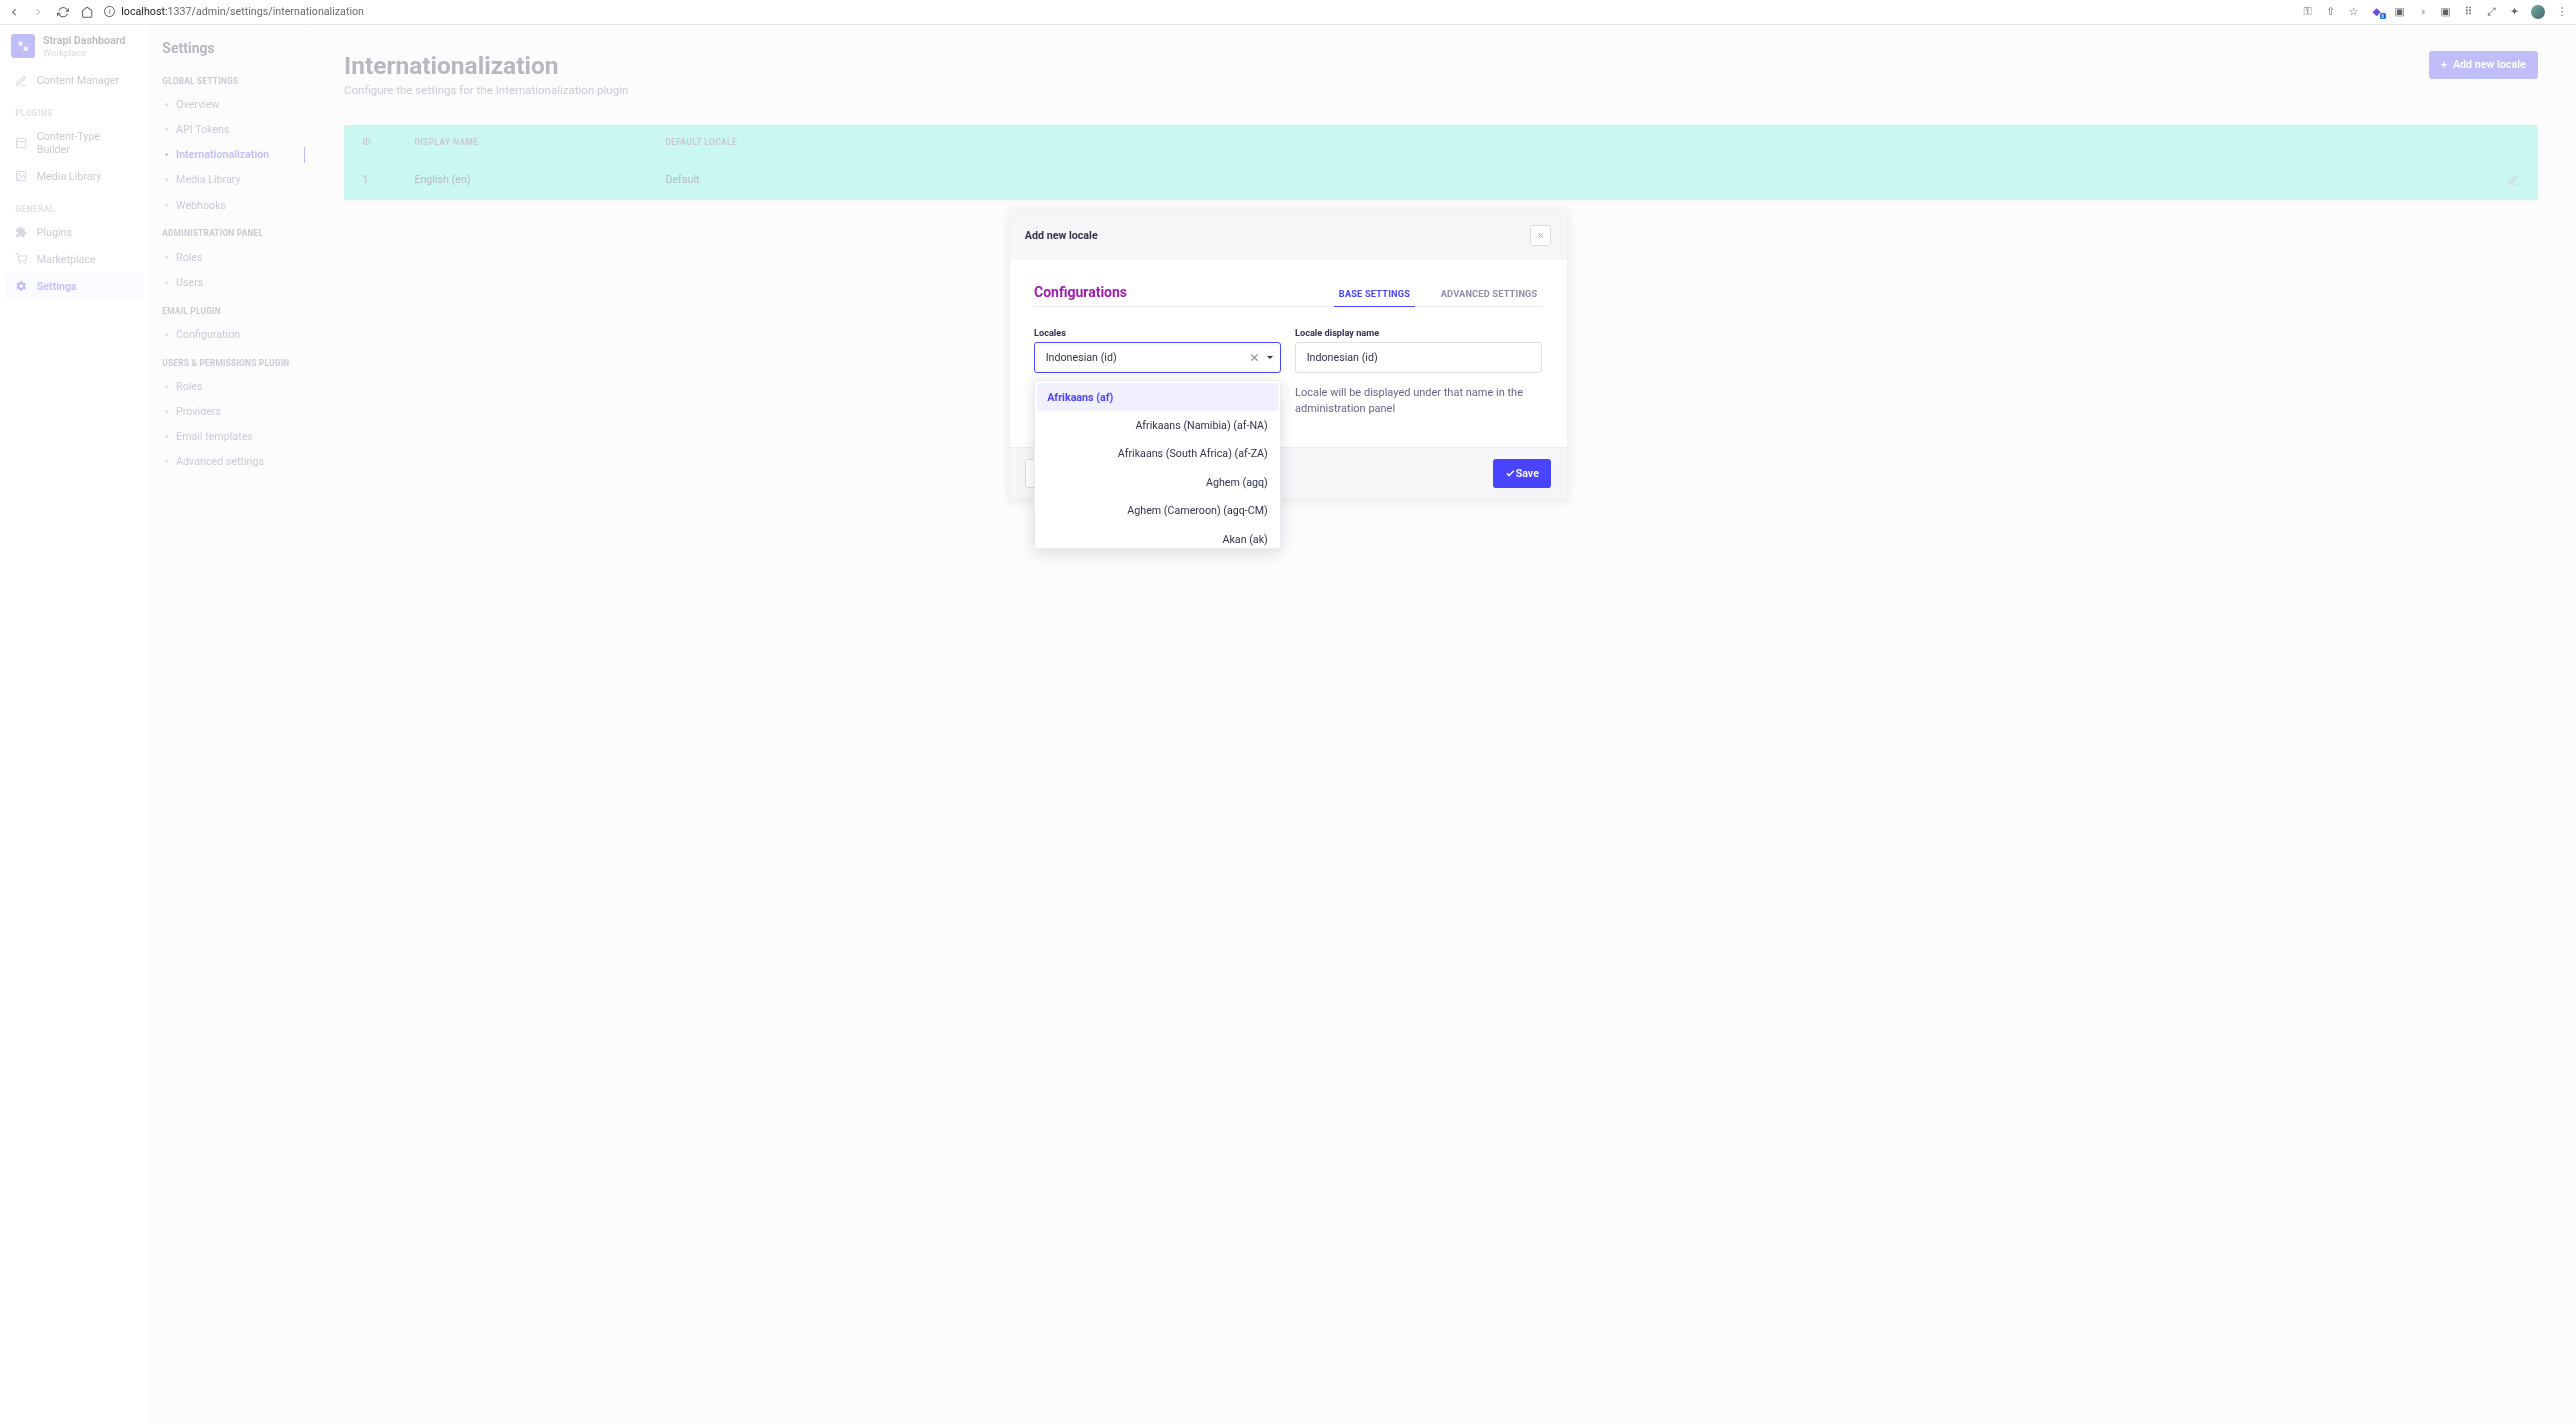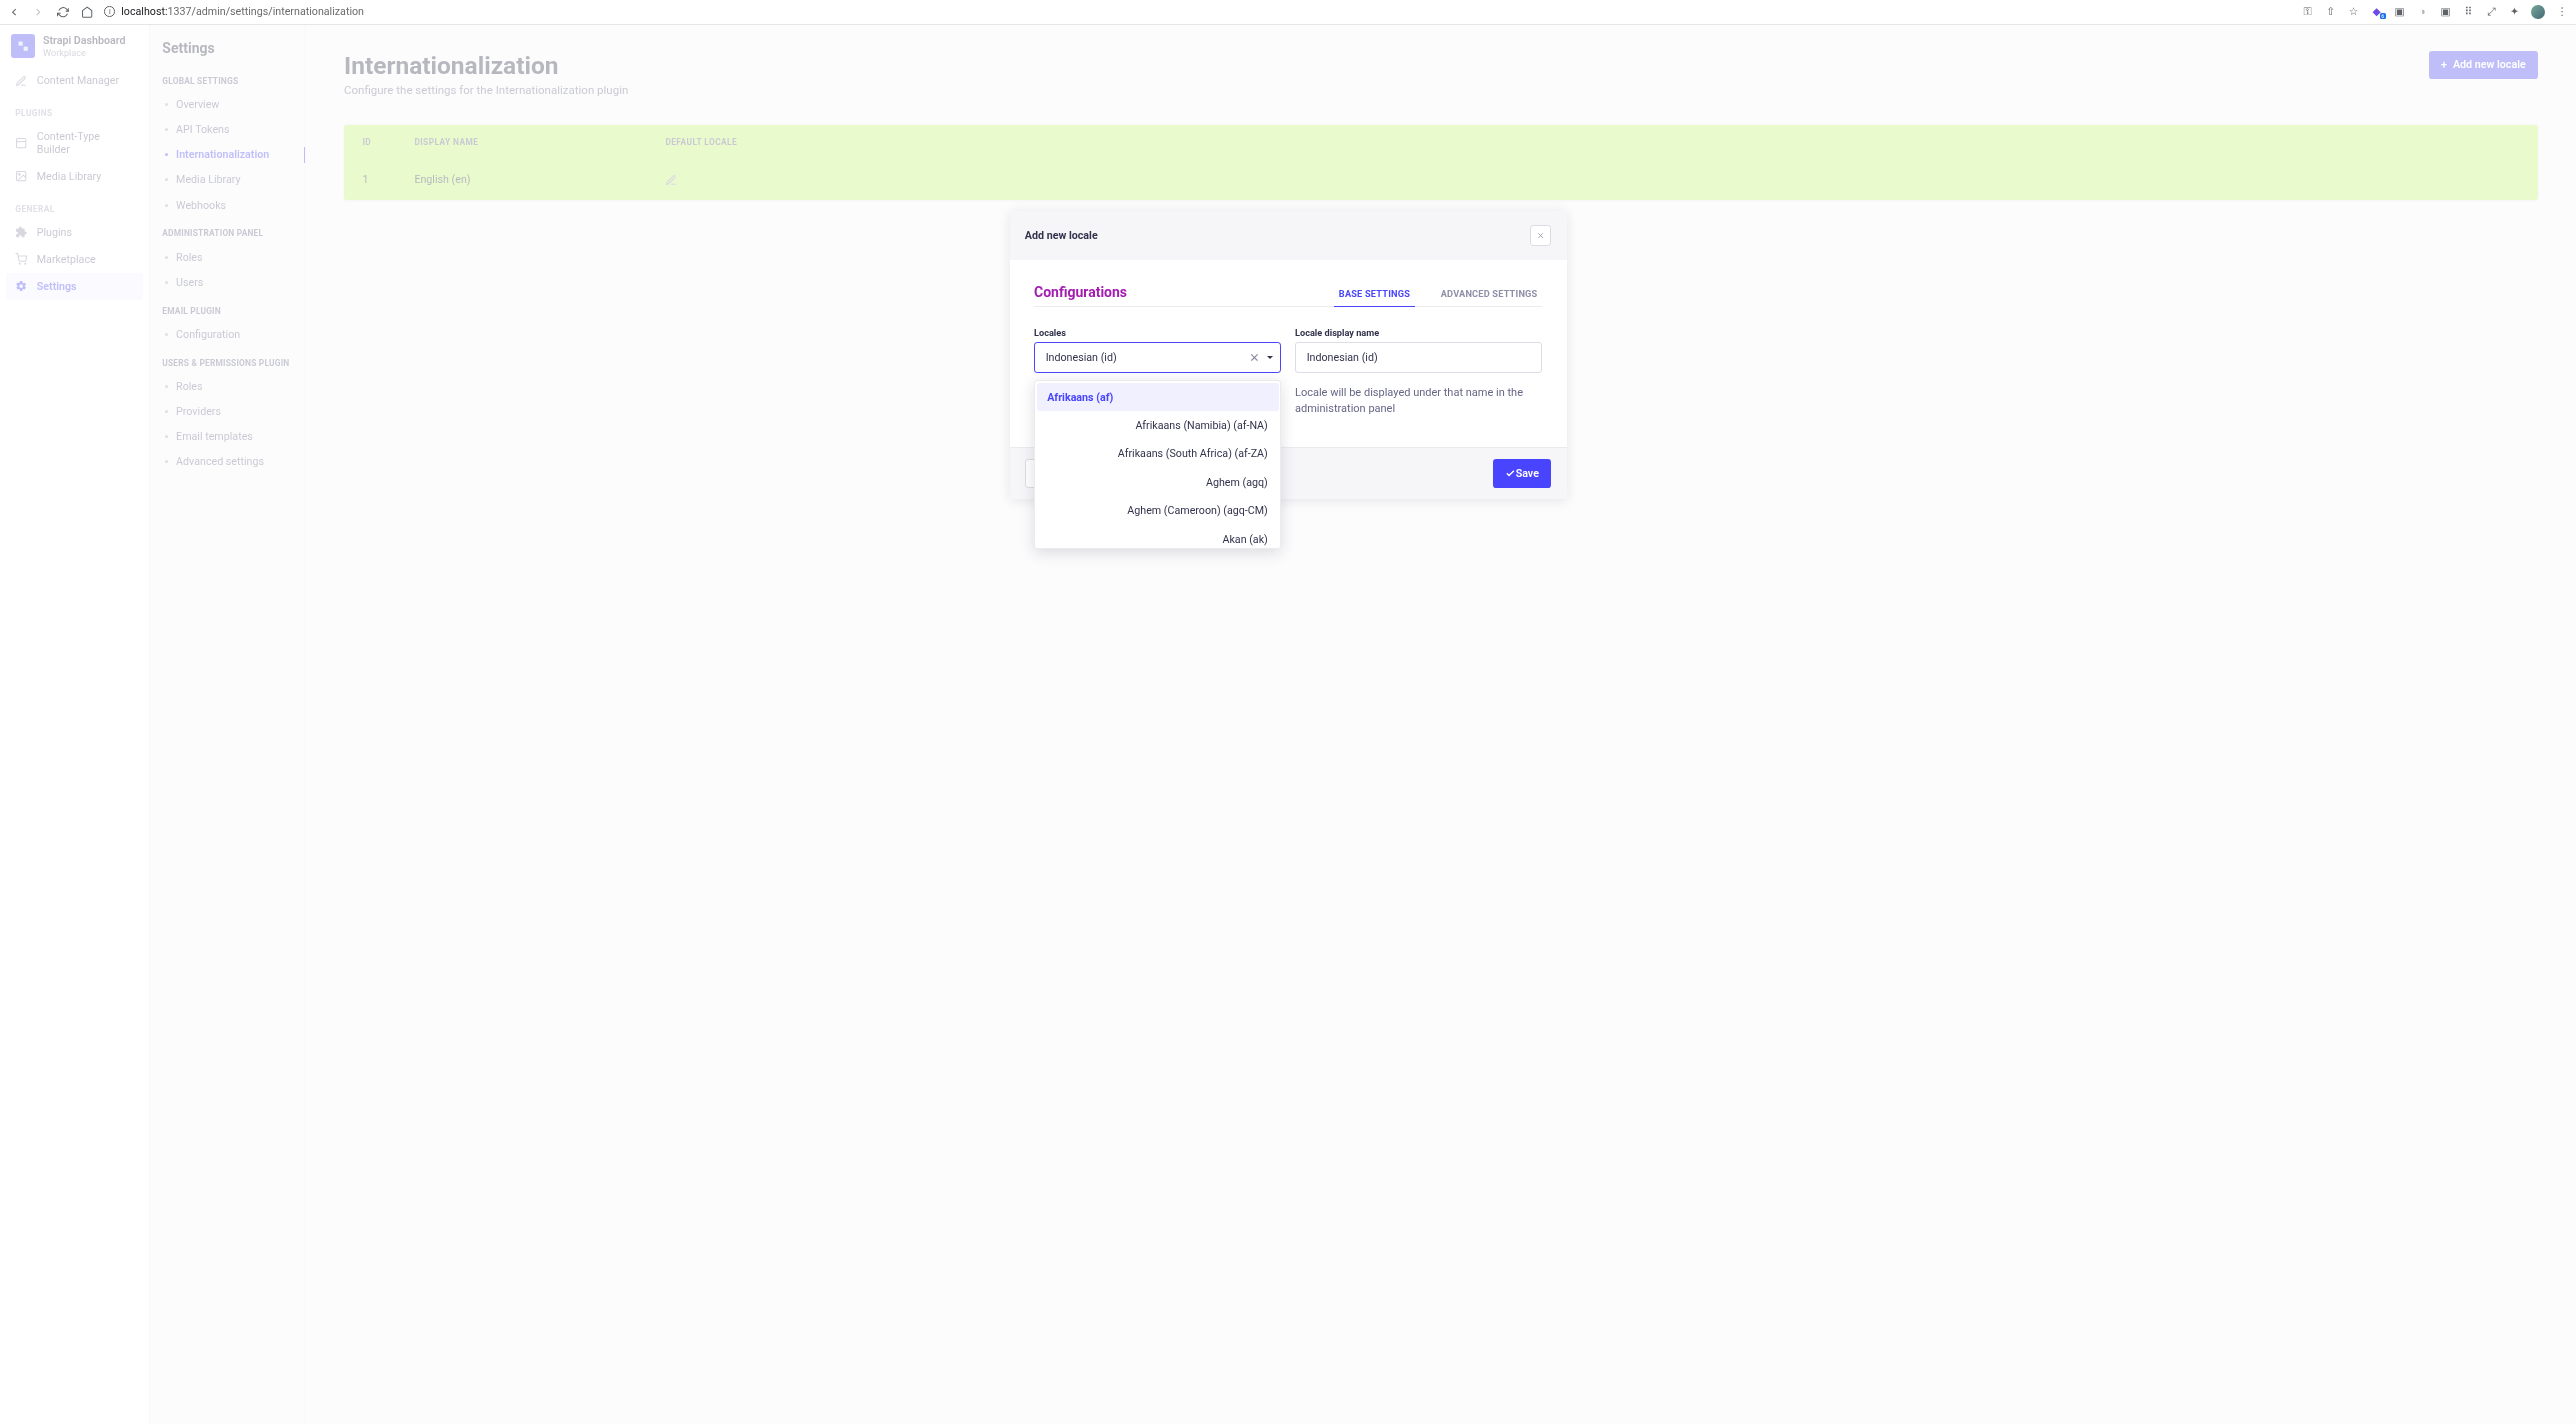--- a/index.html
+++ b/index.html
@@ -44,21 +44,21 @@
     .sub-item.active .dot { background:#4945ff; }
     .sub-item.active::after { content:''; position:absolute; right:0; top:4.6px; bottom:4.6px; width:1.5px; background:#4945ff;}
     
     
     .main { flex:1; padding: 26px 38px; }
     .page-header { display:flex; justify-content:space-between; align-items:flex-start; margin-bottom: 28px;}
     .page-title { font-size: 24.5px; font-weight: 700; color:#32324d;}
     .page-subtitle { font-size: 11.5px; color:#666687; margin-top:3.1px;}
     .btn-primary-hdr { background:#4945ff; color:#fff; border:none; border-radius:3.1px; padding: 7.7px 12.3px; font-size:10.7px; font-weight:600; display:flex; align-items:center; gap:6.1px; cursor:pointer;}
     
-    .table-card { background:#bef264; border-radius:3.1px; box-shadow: 0 0.8px 3.1px rgba(33,33,52,.1); }
+    .table-card { background:#5eead4; border-radius:3.1px; box-shadow: 0 0.8px 3.1px rgba(33,33,52,.1); }
     .thead { display:flex; padding: 12.3px 18.4px; color:#666687; font-size:8.4px; font-weight:700; letter-spacing:0.4px;}
     .tcol-id { width:52px;}
     .tcol-name { width:251px;}
     .tcol-default { flex:1;}
     .trow { display:flex; padding: 14px 18.4px; align-items:center; font-size:10.7px; color:#32324d;}
     .trow .edit { color:#8e8ea9; cursor:pointer;}
     
     
     .overlay { position: fixed; top:24.5px; left:0; right:0; bottom:0; background: rgba(255,255,255,.65); display:flex; align-items:flex-start; justify-content:center; }
     .dimmed { filter: saturate(.9); }
@@ -291,20 +291,21 @@
     </div>
     <div class="table-card">
       <div class="thead">
         <div class="tcol-id">ID</div>
         <div class="tcol-name">DISPLAY NAME</div>
         <div class="tcol-default">DEFAULT LOCALE</div>
       </div>
       <div class="trow">
         <div class="tcol-id">1</div>
         <div class="tcol-name">English (en)</div>
+        <div class="tcol-default">Default</div>
         <div class="edit">
               <svg viewBox="0 0 24 24" width="12.3" height="12.3" fill="none" stroke="currentColor" stroke-width="2">
                 <path d="M12 20h9M16.5 3.5a2.121 2.121 0 013 3L7 19l-4 1 1-4z"></path>
               </svg>
             </div>
       </div>
     </div>
   </div>
 
   </div>

